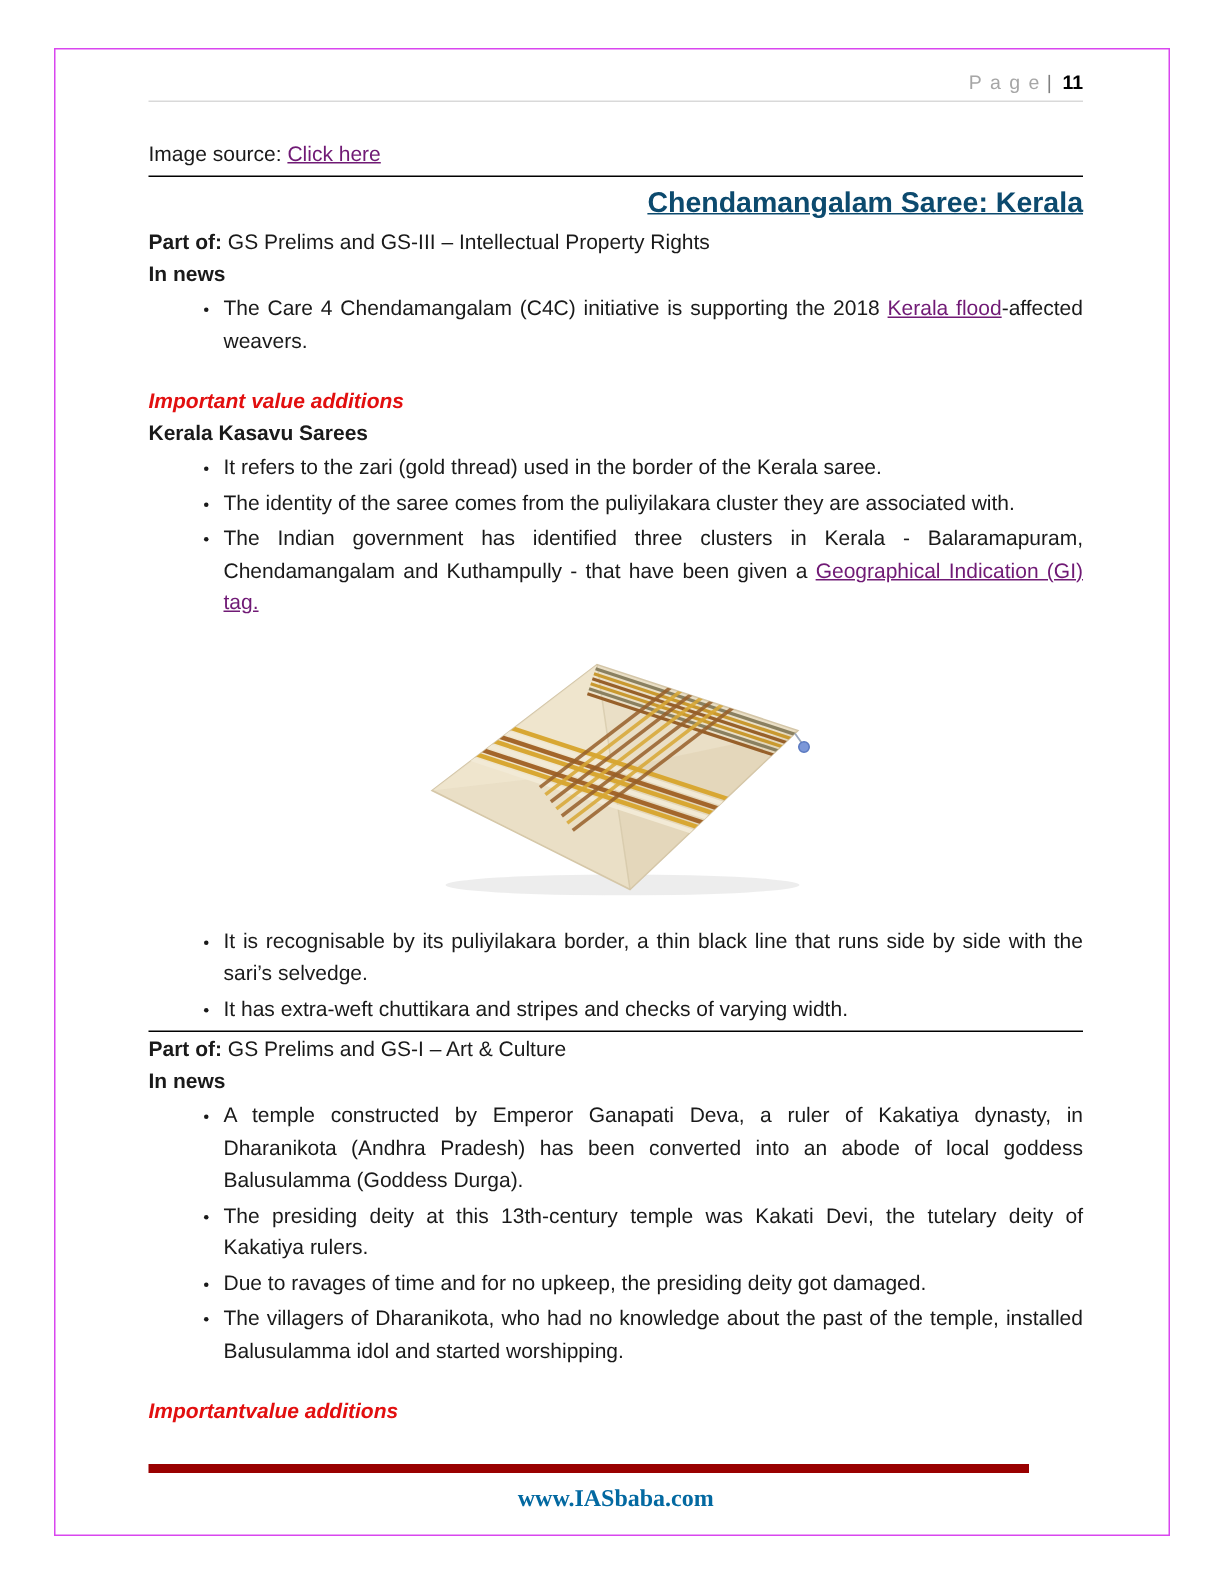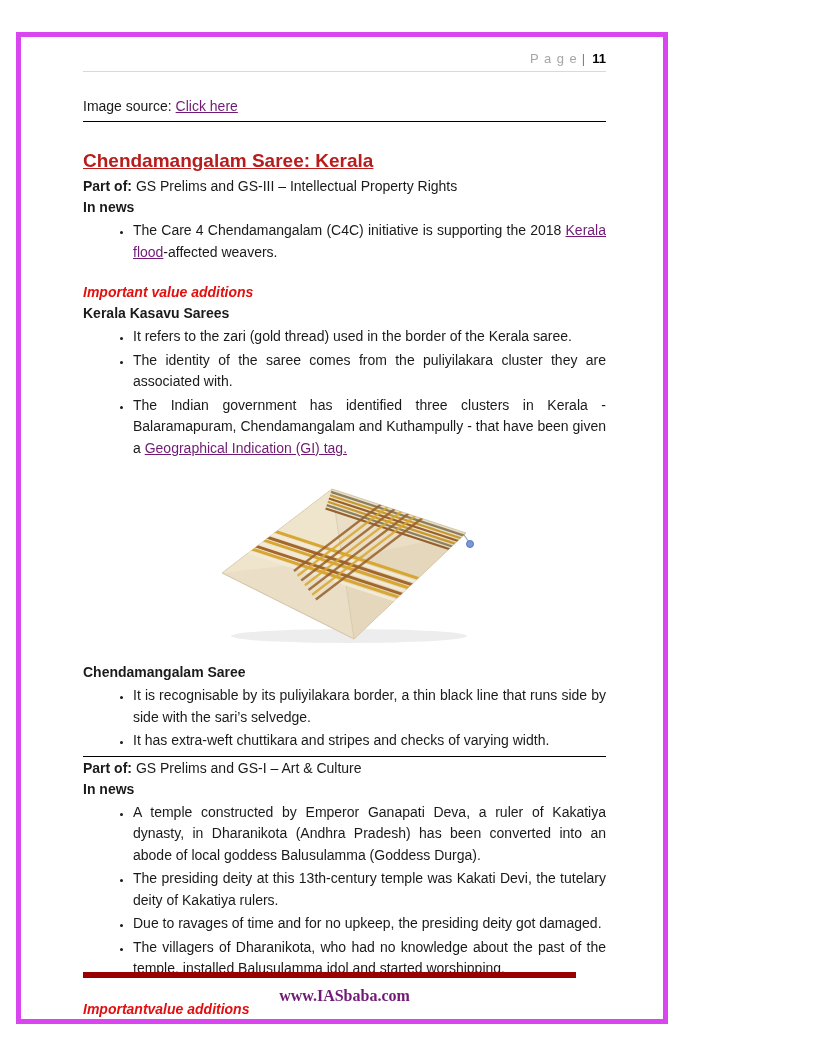--- a/index.html
+++ b/index.html
@@ -4,23 +4,23 @@
 <style>
   * { margin: 0; padding: 0; box-sizing: border-box; }
   html, body { width: 816px; height: 1056px; background: #ffffff; }
   body {
     font-family: "Liberation Sans", "DejaVu Sans", sans-serif;
     color: #1a1a1a;
     position: relative;
   }
   .page-frame {
     position: absolute;
-    left: 16px; top: 32px;
-    width: 652px; height: 992px;
-    border: 5px solid #d946ef;
+    left: 36px; top: 32px;
+    width: 744px; height: 992px;
+    border: 1px solid #d946ef;
     overflow: hidden;
   }
   .content {
     padding: 14px 57px 0 62px;
   }
   
   .hdr-row {
     text-align: right;
     font-size: 13px;
     letter-spacing: 1px;
@@ -38,26 +38,27 @@
     border-bottom: 1px solid #000000;
   }
   
   a.link {
     color: #701a75;
     text-decoration: underline;
     cursor: pointer;
   }
   
   h2.sec-heading {
-    margin: 28px 0 5px 0;
+    margin: 7px 0 5px 0;
     font-size: 19px;
     font-weight: bold;
-    color: #b91c1c;
+    color: #0c4a6e;
     text-decoration: underline;
     cursor: pointer;
+    text-align: right;
   }
   .meta-line { font-size: 14px; line-height: 18px; margin: 2px 0; }
   .meta-line b { font-weight: bold; }
   .bold-line { font-size: 14px; font-weight: bold; line-height: 18px; margin: 3px 0 2px; }
   .red-label {
     color: #e20f0f;
     font-weight: bold;
     font-size: 14px;
     margin-top: 20px;
     line-height: 18px;
@@ -94,21 +95,21 @@
     height: 3px;
     border-top: 4px solid #990000;
     border-bottom: 2px solid #990000;
   }
   .footer-url {
     margin-top: 9px;
     text-align: center;
     font-family: "Liberation Serif", "DejaVu Serif", serif;
     font-weight: bold;
     font-size: 16px;
-    color: #701a75;
+    color: #0369a1;
   }
 </style>
 </head>
 <body>
 
 <div class="page-frame">
   <div class="content">
 
     <div class="hdr-row">
       <span>P a g e</span><span class="pg-sep">|</span><span class="pg-num">11</span>
@@ -185,21 +186,20 @@
               <line x1="-80" y1="78" x2="170" y2="78" stroke="#97602a" stroke-width="2.4"></line>
             </g>
           </g>
           <g>
             <line x1="250" y1="60" x2="255" y2="67" stroke="#9aa7bb" stroke-width="1.2"></line>
             <circle cx="256" cy="69" r="3.5" fill="#7b97d8" stroke="#5a79c0" stroke-width="1"></circle>
           </g>
         </svg>
       </figure>
 
-      <p class="bold-line">Chendamangalam Saree</p>
       <ul class="bullets">
         <li><span>It is recognisable by its puliyilakara border, a thin black line that runs side by side with the sari’s selvedge.</span></li>
         <li><span>It has extra-weft chuttikara and stripes and checks of varying width.</span></li>
       </ul>
       <div class="sec-rule"></div>
     </section>
 
     <section>
 
       <p class="meta-line">

